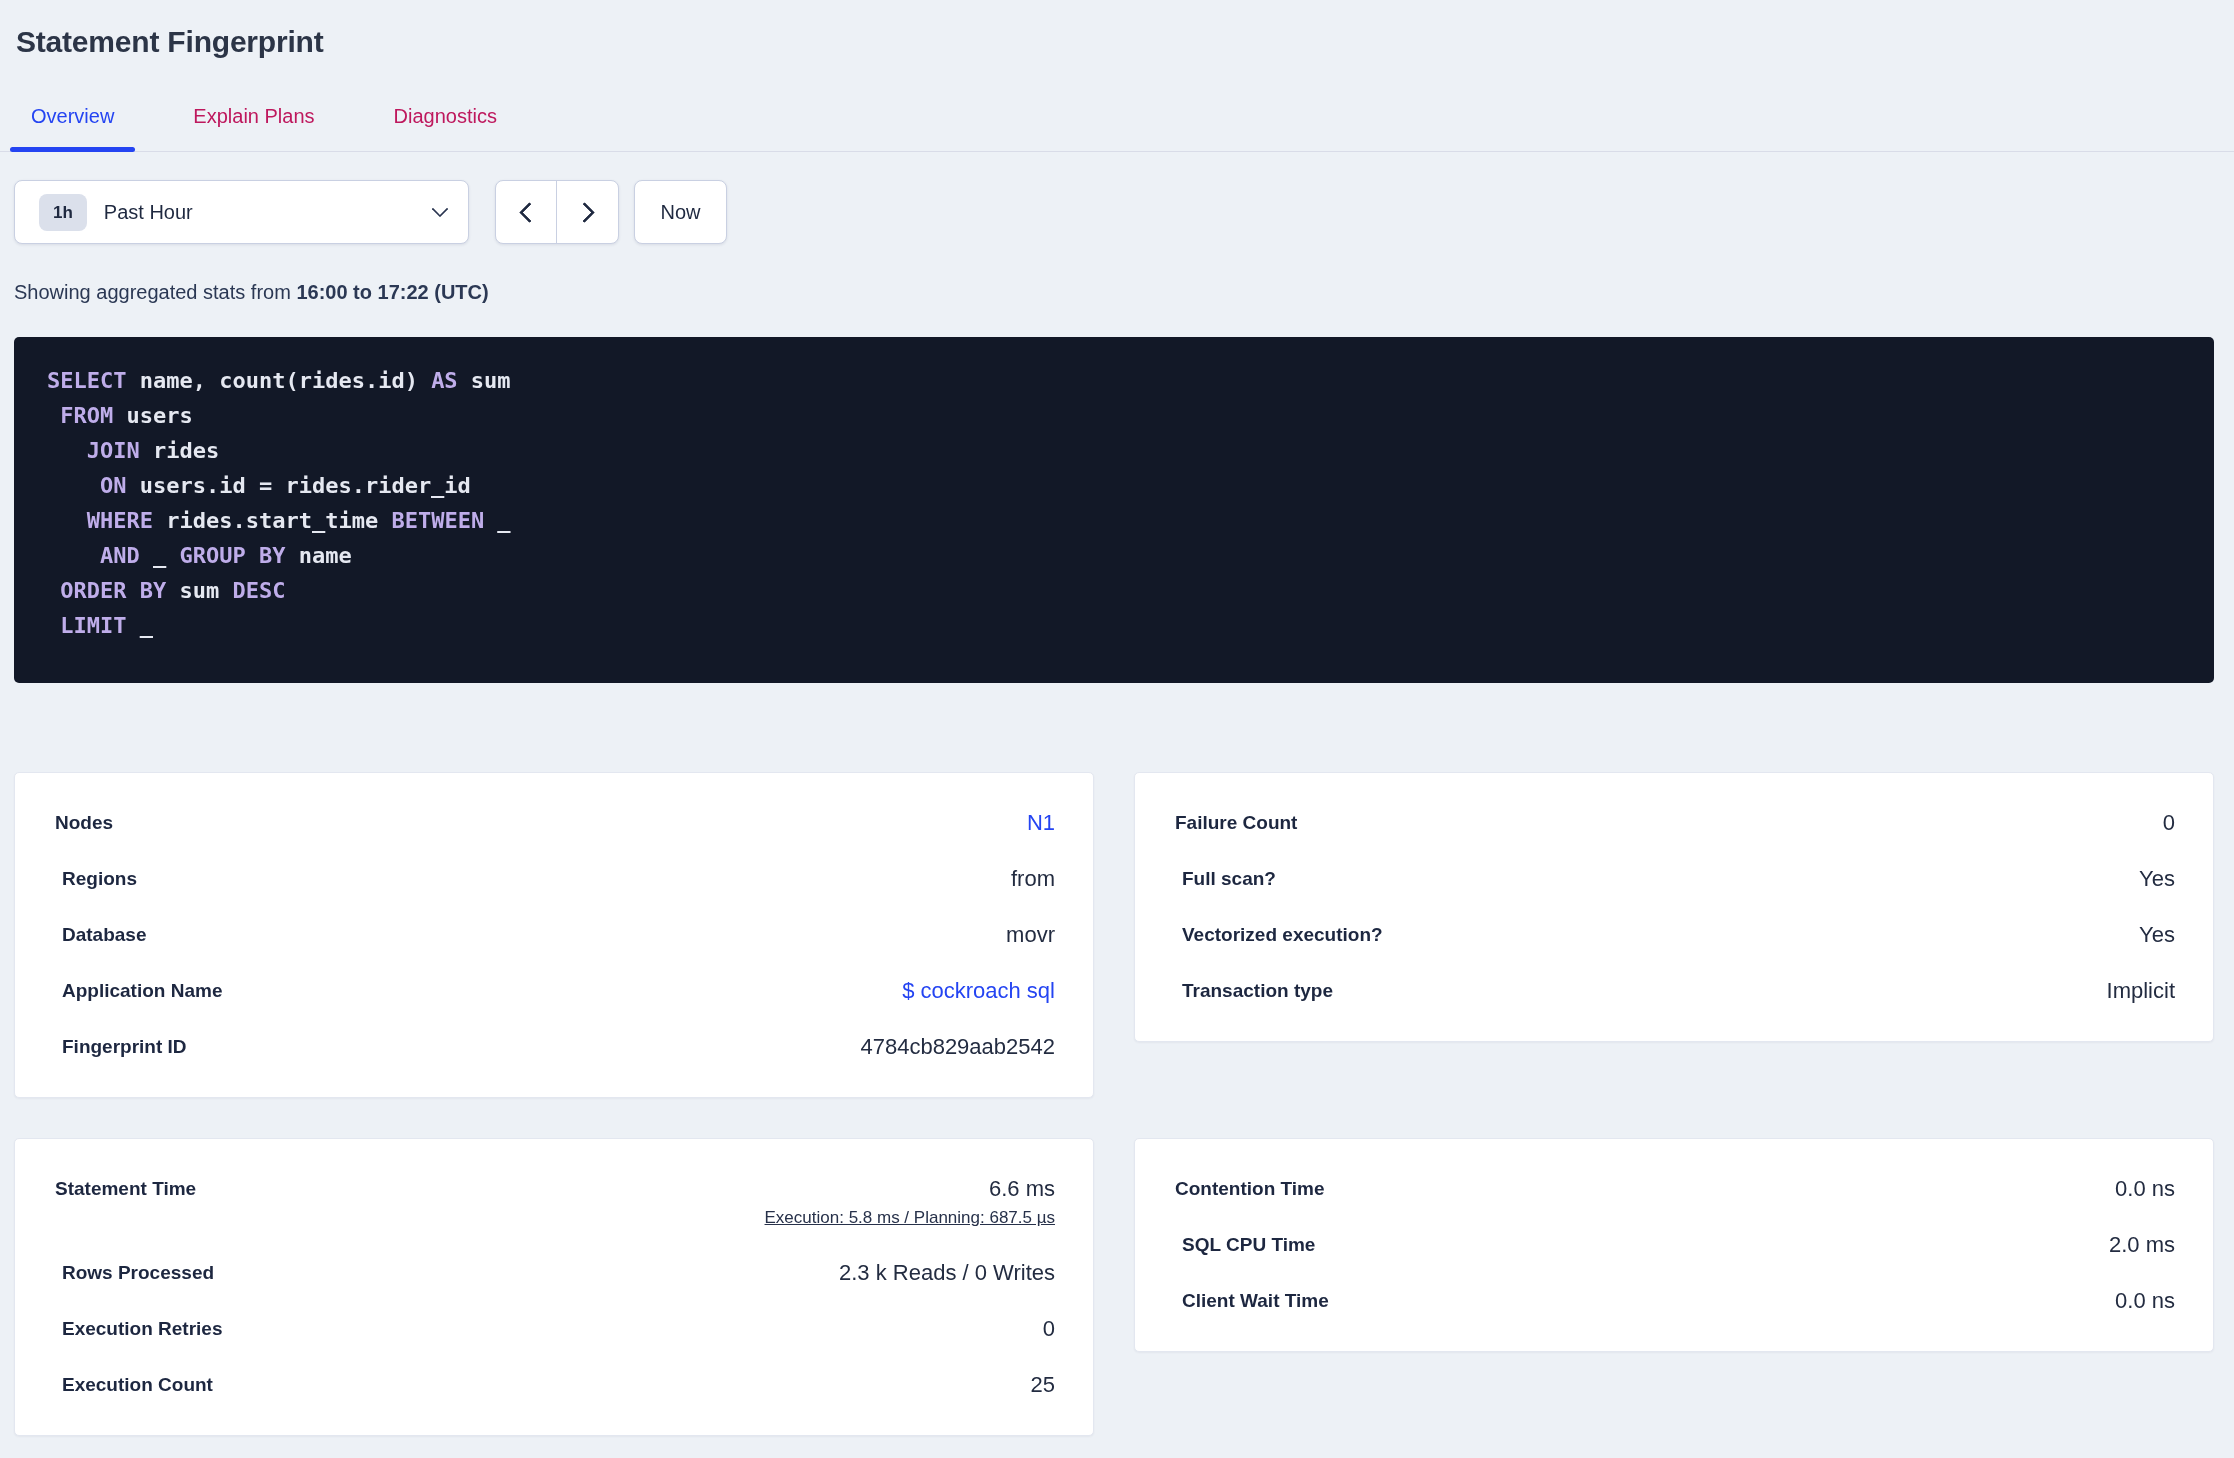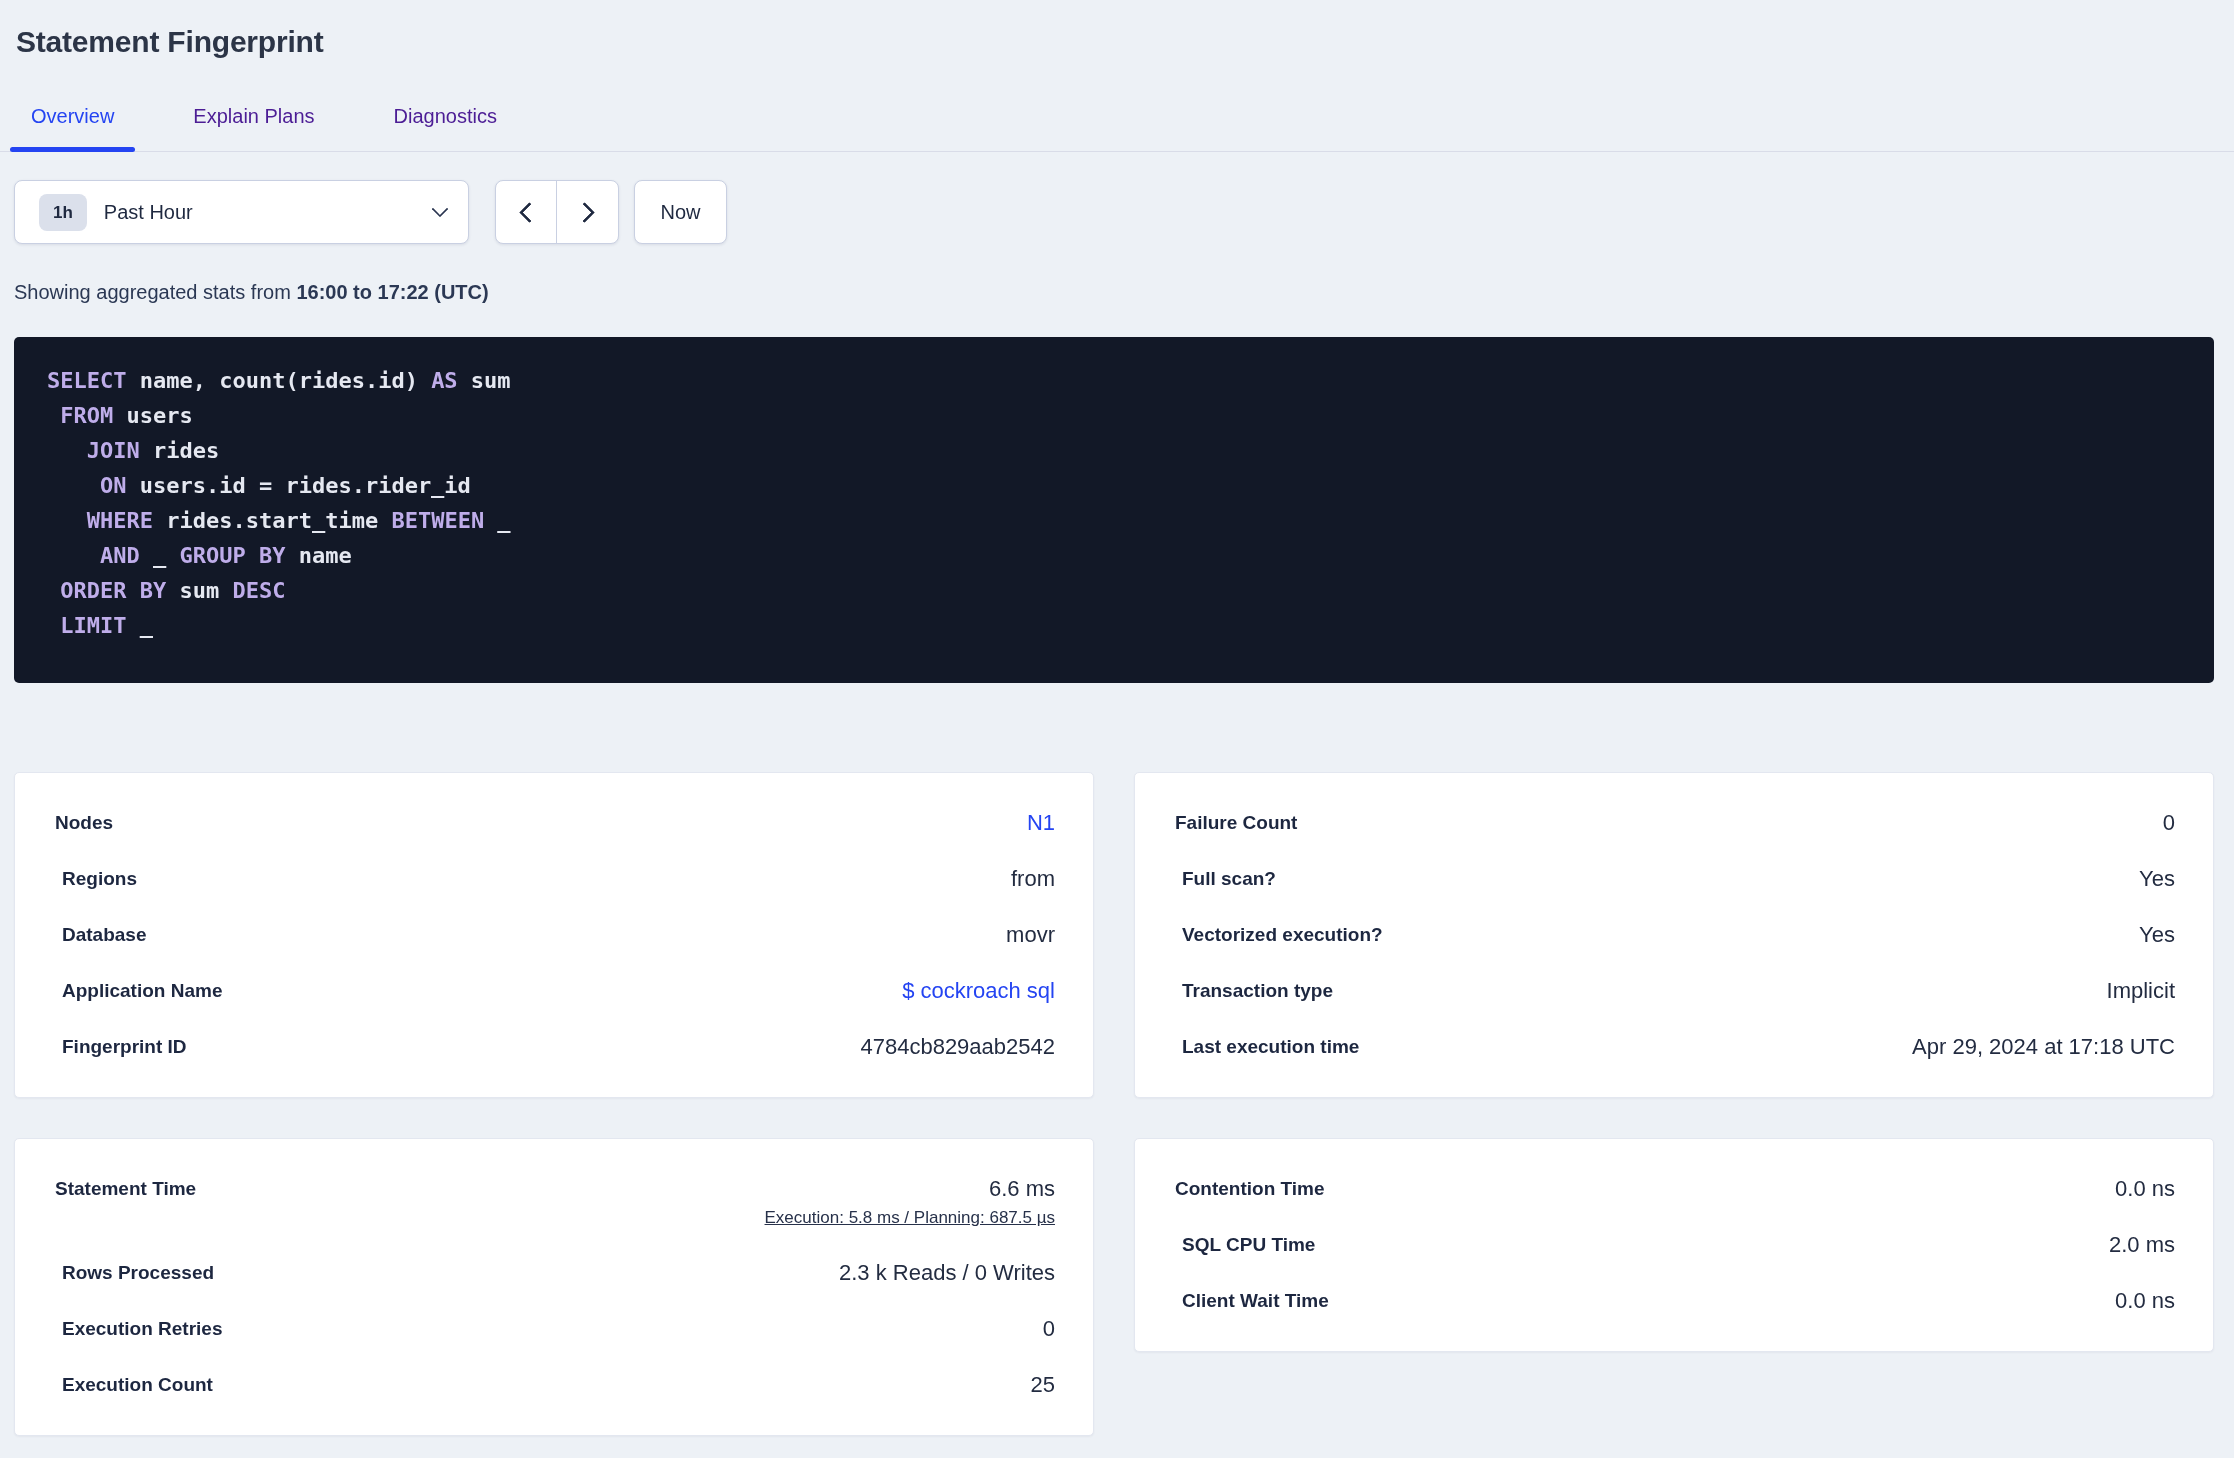--- a/index.html
+++ b/index.html
@@ -16,21 +16,21 @@
   .title {
     margin:24px 0 0 16px; font-size:30px; line-height:35px;
     font-weight:700; color:#2c3547; letter-spacing:-0.2px;
   }
 
   
   .tabbar { margin-top:22px; border-bottom:1px solid #d9dce8; }
   .tabs { display:flex; margin-left:10px; }
   .tab {
     position:relative; height:70px; padding:0 21px; margin-right:37px;
-    display:flex; align-items:center; font-size:20px; color:#4c1d95; cursor:pointer;
+    display:flex; align-items:center; font-size:20px; color:#be185d; cursor:pointer;
   }
   .tab.active { color: var(--accent-blue, #2444f2); }
   .tab .underline {
     position:absolute; left:0; right:0; bottom:-1px; height:5px;
     border-radius:3px; background: var(--accent-blue, #2444f2);
   }
 
   
   .controls { display:flex; align-items:center; margin:28px 20px 0 14px; }
   .dropdown {
@@ -196,26 +196,20 @@
           <span class="vwrap">
             <span class="val">Yes</span>
           </span>
         </div>
         <div class="row">
           <span class="lbl">Transaction type</span>
           <span class="vwrap">
             <span class="val">Implicit</span>
           </span>
         </div>
-        <div class="row">
-          <span class="lbl">Last execution time</span>
-          <span class="vwrap">
-            <span class="val">Apr 29, 2024 at 17:18 UTC</span>
-          </span>
-        </div>
       </section>
       <section class="card">
         <div class="row">
           <span class="lbl">Statement Time</span>
           <span class="vwrap">
             <span class="val">6.6 ms</span>
             <span class="sub">Execution: 5.8 ms / Planning: 687.5 µs</span>
           </span>
         </div>
         <div class="row">

